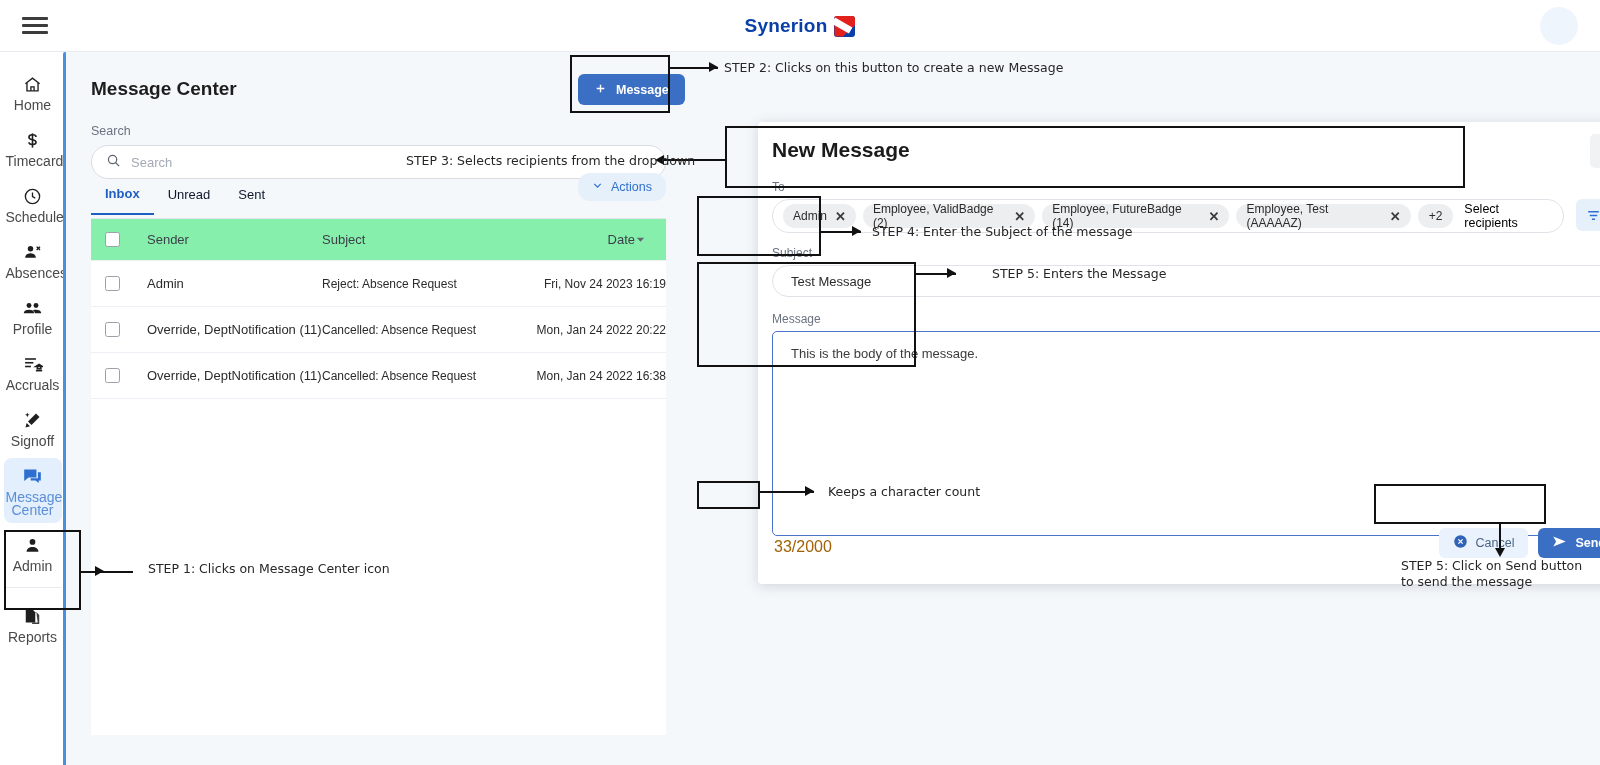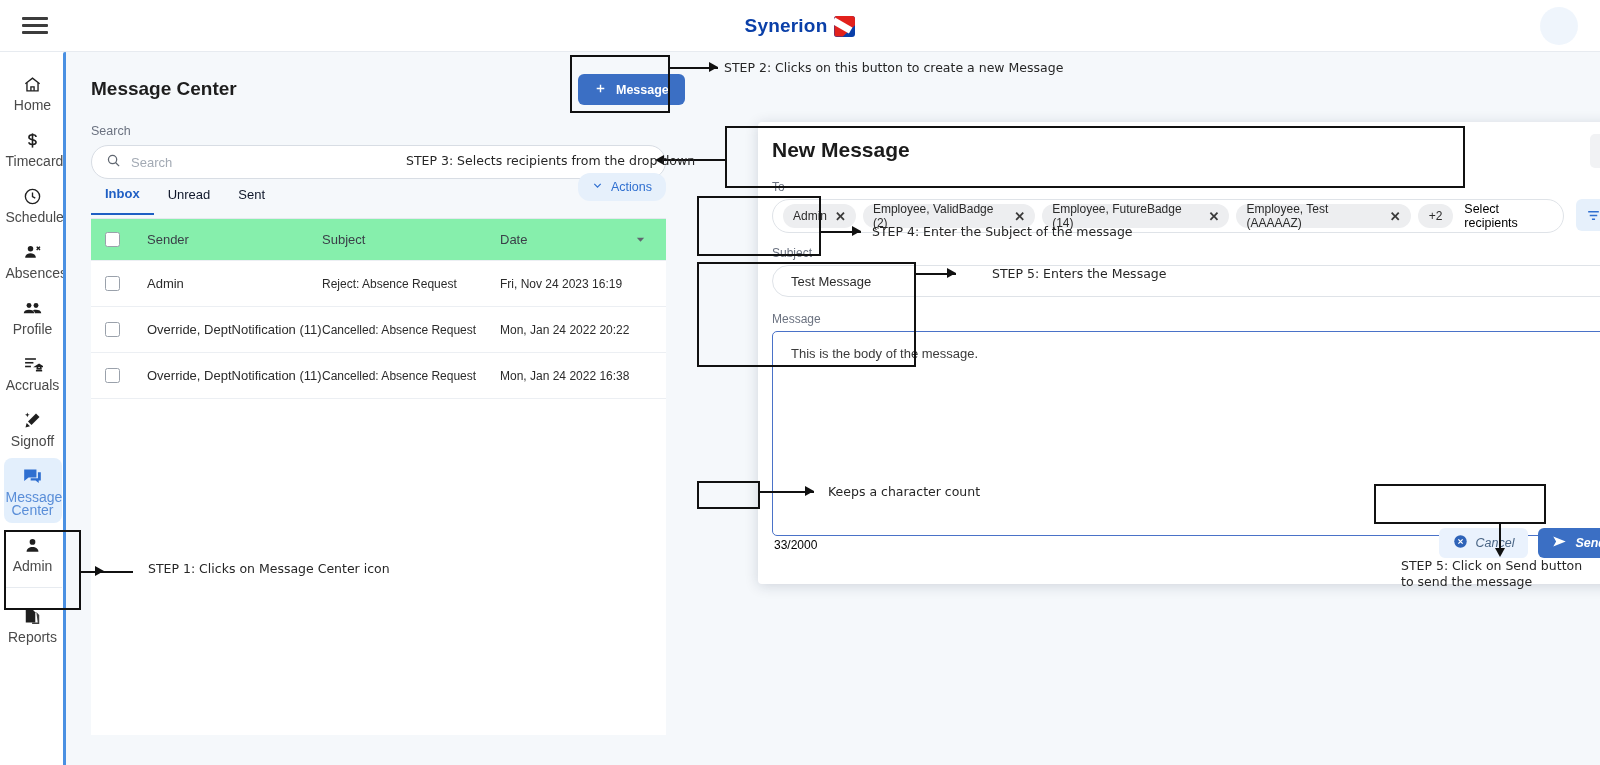--- a/index.html
+++ b/index.html
@@ -117,21 +117,21 @@
     display: flex; align-items: center; height: 46px;
     border-bottom: 1px solid #eceff3; padding-left: 14px;
   }
   .tbl .hdr { height: 42px; }
   .cb {
     width: 15px; height: 15px; border: 1.6px solid #9aa1ab; border-radius: 2.5px;
     flex: none; margin-right: 27px; cursor: pointer; background: #fff;
   }
   .c-sender { width: 175px; font-size: 13px; color: #2b2b2b; }
   .c-subject { width: 178px; font-size: 12px; color: #2b2b2b; }
-  .c-date { flex: 1; font-size: 12px; color: #2b2b2b; }
+  .c-date { flex: 1; font-size: 12px; color: #2b2b2b; text-align: right; }
   .tbl .hdr .c-sender, .tbl .hdr .c-subject, .tbl .hdr .c-date {
     font-size: 13px; color: #3a3f48; font-weight: normal;
   }
   .sort-caret { margin-left: auto; margin-right: 20px; color: #60666f; }
   .tbl-body { background: #fff; height: 474px; }
 
   
   .dialog {
     position: absolute; left: 692px; top: 70px; width: 876px; height: 462px;
     background: #fff; border-radius: 4px;
@@ -173,26 +173,26 @@
     margin-top: 5px; height: 32px; border: 1px solid #dfe3e8; border-radius: 18px;
     display: flex; align-items: center; padding: 0 18px;
     font-size: 13px; color: #2b2b2b; background: #fff;
   }
   .fld-msg { position: absolute; left: 14px; top: 190px; width: 848px; }
   .msg-area {
     margin-top: 5px; height: 205px; border: 1.3px solid #4a72c8; border-radius: 5px;
     padding: 14px 18px; font-size: 13px; color: #3b3b3b; background: #fff;
   }
   .charcount {
-    position: absolute; left: 16px; top: 416px; font-size: 12px; color: #000000; text-align: right;
+    position: absolute; left: 16px; top: 416px; font-size: 16px; color: #a16207; text-align: right;
   }
   .dlg-btns { position: absolute; right: 14px; top: 406px; display: flex; gap: 10px; }
   .btn {
     height: 30px; border-radius: 6px; display: flex; align-items: center;
-    gap: 8px; padding: 0 14px; font-size: 12.5px; cursor: pointer; font-style: italic;
+    gap: 8px; padding: 0 14px; font-size: 12.5px; cursor: pointer;
   }
   .btn-cancel { background: #eaf2fd; color: #4a6585; }
   .btn-send { background: #3b6fc4; color: #fff; font-weight: bold; }
 
   
   .msg-btn {
     position: absolute; left: 512px; top: 22px;
     background: #3b6fc4; color: #fff; border-radius: 6px;
     height: 31px; display: flex; align-items: center; gap: 9px;
     padding: 0 16px; font-size: 12.5px; font-weight: bold; cursor: pointer;

